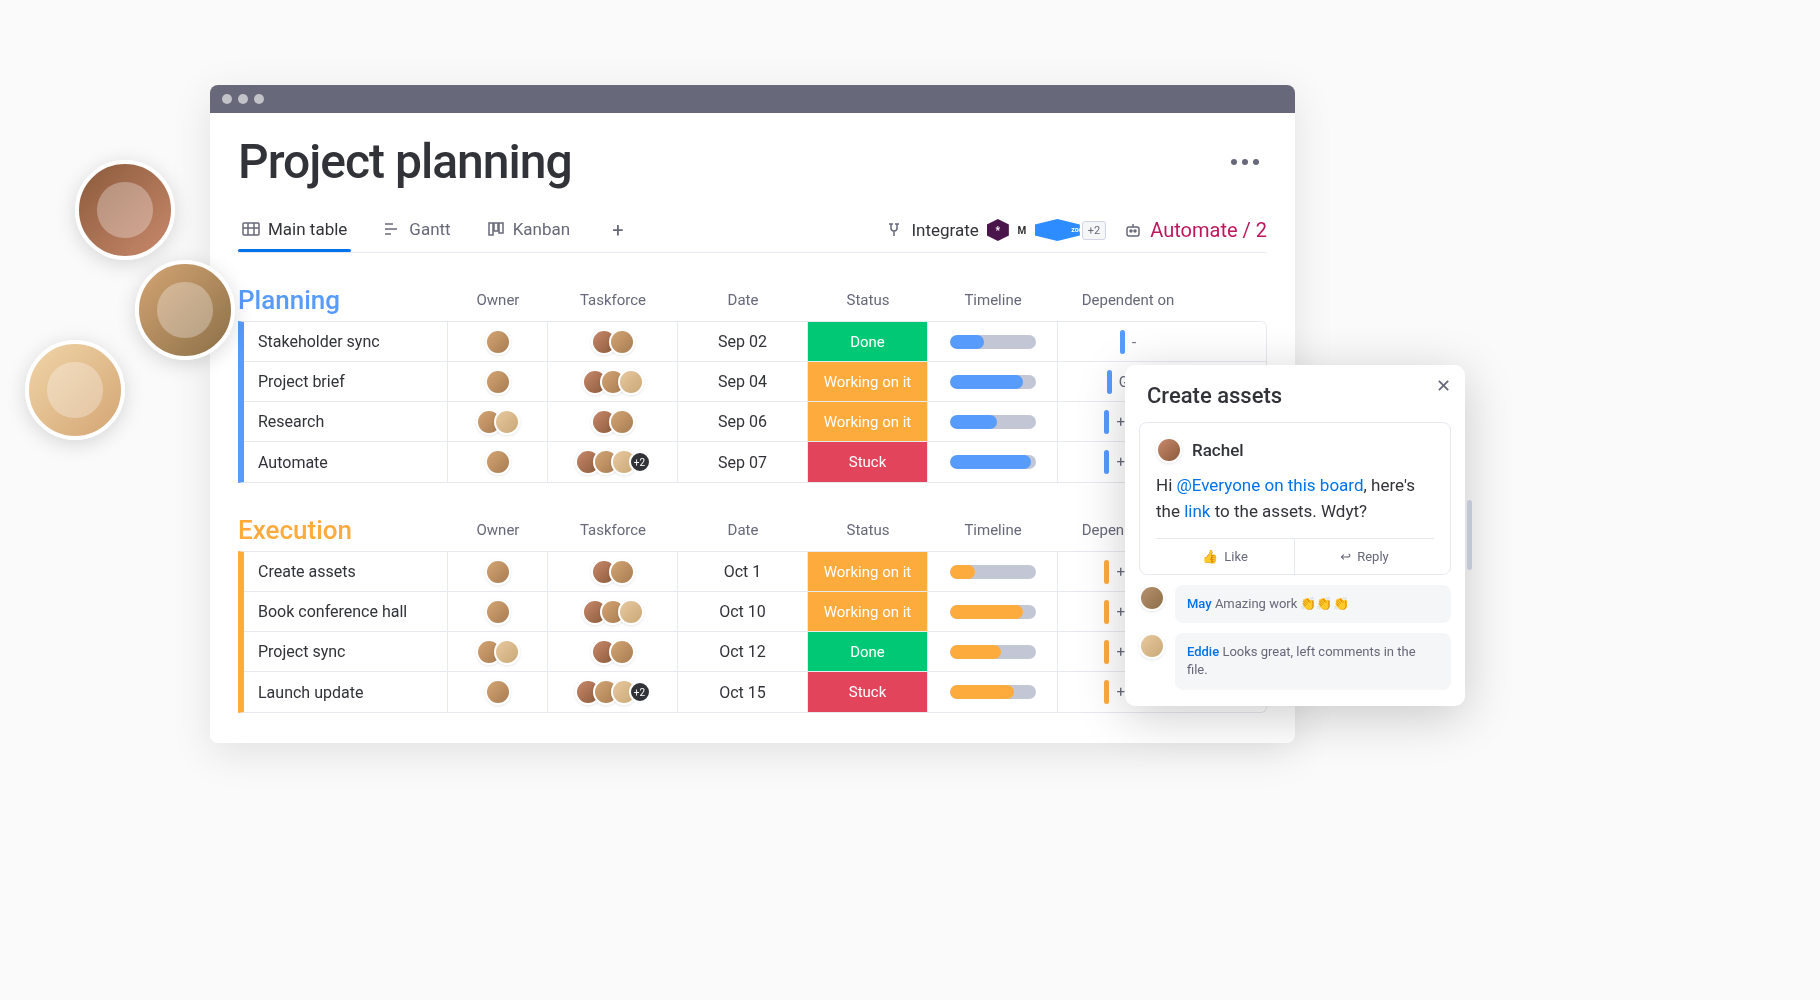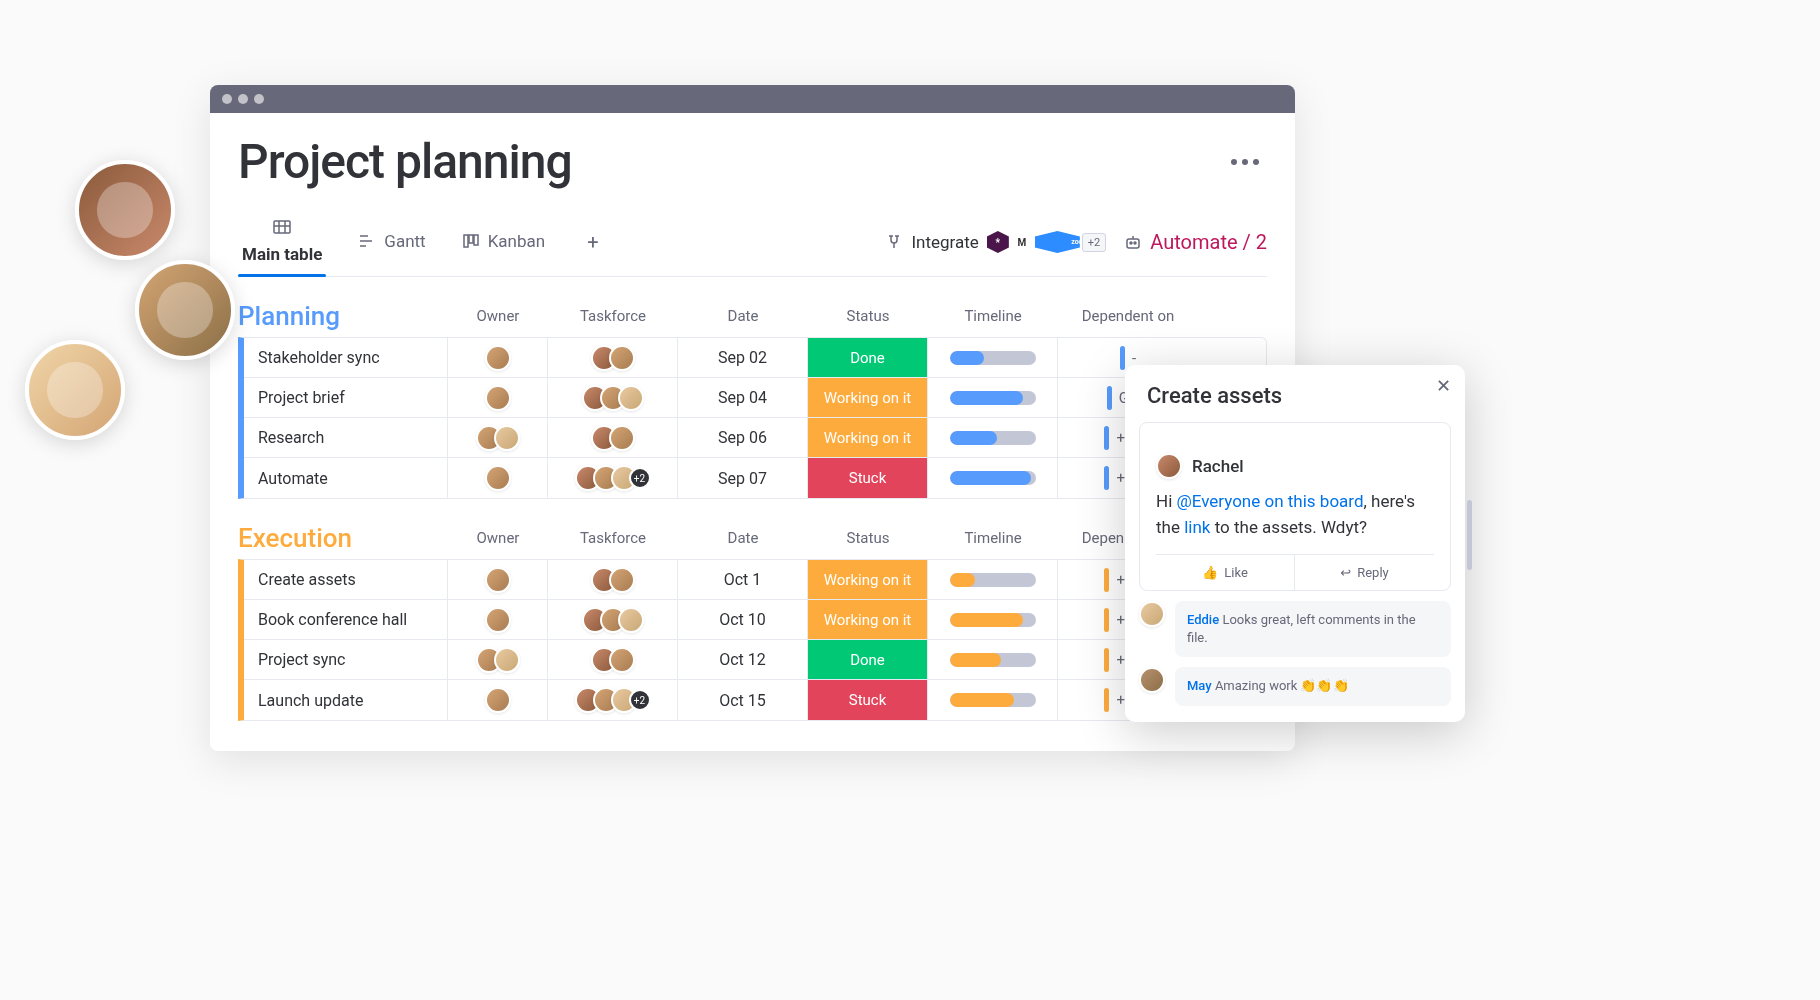--- a/index.html
+++ b/index.html
@@ -17,35 +17,35 @@
 .dot { width: 10px; height: 10px; border-radius: 50%; background: rgba(255,255,255,0.6); }
 
 .content { padding: 20px 28px 30px; }
 .header-row { display: flex; align-items: center; justify-content: space-between; margin-bottom: 18px; }
 .board-title { font-size: 48px; font-weight: 500; color: #323338; letter-spacing: -1px; }
 .more-btn { display: flex; gap: 5px; padding: 8px; cursor: pointer; }
 .mdot { width: 6px; height: 6px; border-radius: 50%; background: #676879; }
 
 .tabs-row { display: flex; align-items: center; border-bottom: 1px solid #e6e9ef; gap: 28px; }
 .tab { display: flex; align-items: center; gap: 8px; padding: 10px 4px 12px; color: #676879; font-size: 17px; cursor: pointer; position: relative; }
-.tab.active { color: #323338; font-weight: 700; flex-direction: column; }
+.tab.active { color: #323338; font-weight: 400; }
 .tab.active::after { content: ''; position: absolute; bottom: -1px; left: 0; right: 0; height: 3px; background: #0073ea; border-radius: 2px; }
 .tab-icon { width: 18px; height: 18px; display: inline-flex; align-items: center; justify-content: center; color: #676879; }
 .add-tab { color: #676879; font-size: 20px; padding: 10px; cursor: pointer; }
 .tabs-right { margin-left: auto; display: flex; align-items: center; gap: 18px; }
 .integrate { display: flex; align-items: center; gap: 8px; font-size: 17px; color: #323338; }
 .int-icons { display: flex; align-items: center; gap: 2px; }
 .hex { width: 22px; height: 22px; clip-path: polygon(50% 0%, 100% 25%, 100% 75%, 50% 100%, 0% 75%, 0% 25%); display:inline-flex; align-items:center; justify-content:center; font-size:10px; color:#fff; font-weight:bold; }
 .hex.slack { background: #4a154b; }
 .hex.gmail { background: #fff; color:#333; }
 .hex.zoom { background: #2d8cff; font-size:7px;padding-left:45px; }
 .plus-badge { font-size: 11px; background: #f5f6f8; padding: 2px 5px; border-radius: 3px; color: #676879; border: 1px solid #d0d4e4; }
 .automate { display: flex; align-items: center; gap: 8px; font-size: 20px; color: #be185d; }
 
-.group { margin-top: 24px; }
+.group { margin-top: 32px; }
 .group-header { display: grid; grid-template-columns: 210px 100px 130px 130px 120px 130px 140px; align-items: center; gap: 0; margin-bottom: 6px; }
 .group-title { font-size: 26px; font-weight: 500; }
 .gt-blue { color: #579bfc; }
 .gt-orange { color: #fdab3d; }
 .col-head { font-size: 15px; color: #676879; text-align: center; font-weight: 400; }
 
 .group-body { border: 1px solid #e6e9ef; border-left: 6px solid; border-radius: 0 6px 6px 0; overflow: hidden; }
 .gb-blue { border-left-color: #579bfc; }
 .gb-orange { border-left-color: #fdab3d; }
 .row { display: grid; grid-template-columns: 204px 100px 130px 130px 120px 130px 140px; align-items: center; height: 40px; border-bottom: 1px solid #e6e9ef; }
@@ -78,21 +78,21 @@
 .dep-cell { display: flex; align-items: center; gap: 7px; }
 .dep-bar { width: 5px; height: 24px; border-radius: 3px; }
 .db-blue { background: #579bfc; }
 .db-orange { background: #fdab3d; }
 .dep-text { font-size: 15px; color: #676879; }
 
 
 .panel { position: absolute; right: 355px; top: 365px; width: 340px; background: #fff; border-radius: 10px; box-shadow: 0 10px 50px rgba(0,0,0,0.2); padding: 18px 0 16px; z-index: 20; }
 .panel-close { position: absolute; top: 10px; right: 14px; font-size: 18px; color: #676879; cursor: pointer; }
 .panel-title { font-size: 22px; font-weight: 500; color: #323338; padding: 0 22px 14px; }
-.comment-card { margin: 0 14px; border: 1px solid #e6e9ef; border-radius: 8px; padding: 30px 16px 0; }
+.comment-card { margin: 0 14px; border: 1px solid #e6e9ef; border-radius: 8px; padding: 14px 16px 0; }
 .comment-head { display: flex; align-items: center; gap: 10px; margin-bottom: 10px; }
 .comment-author { font-size: 17px; font-weight: 500; color: #323338; }
 .comment-body { font-size: 17px; color: #323338; line-height: 1.5; margin-bottom: 14px; }
 .mention { color: #0073ea; }
 .link-text { color: #0073ea; }
 .comment-actions { display: grid; grid-template-columns: 1fr 1fr; border-top: 1px solid #e6e9ef; }
 .action-btn { display: flex; align-items: center; justify-content: center; gap: 6px; padding: 10px; font-size: 13px; color: #676879; cursor: pointer; }
 .action-btn:first-child { border-right: 1px solid #e6e9ef; }
 .reply { margin: 10px 14px 0; display: flex; gap: 10px; align-items: flex-start; }
 .reply-bubble { background: #f5f6f8; border-radius: 8px; padding: 10px 12px; font-size: 13px; color: #676879; line-height: 1.4; flex: 1; }
@@ -450,23 +450,23 @@
         <span>Like</span>
       </div>
       <div class="action-btn">
         <span>↩</span>
         <span>Reply</span>
       </div>
     </div>
   </div>
   <div id="replies-container">
       <div class="reply">
+        <span class="avatar av4"></span>
+        <div class="reply-bubble"><span class="reply-author">May</span><span> Amazing work 👏👏👏</span></div>
+      </div>
+      <div class="reply">
         <span class="avatar av3"></span>
         <div class="reply-bubble"><span class="reply-author">Eddie</span><span> Looks great, left comments in the file.</span></div>
       </div>
-      <div class="reply">
-        <span class="avatar av4"></span>
-        <div class="reply-bubble"><span class="reply-author">May</span><span> Amazing work 👏👏👏</span></div>
-      </div>
     </div>
 </div>
 
 <div class="scroll-indicator"></div>
 
 </body></html>

